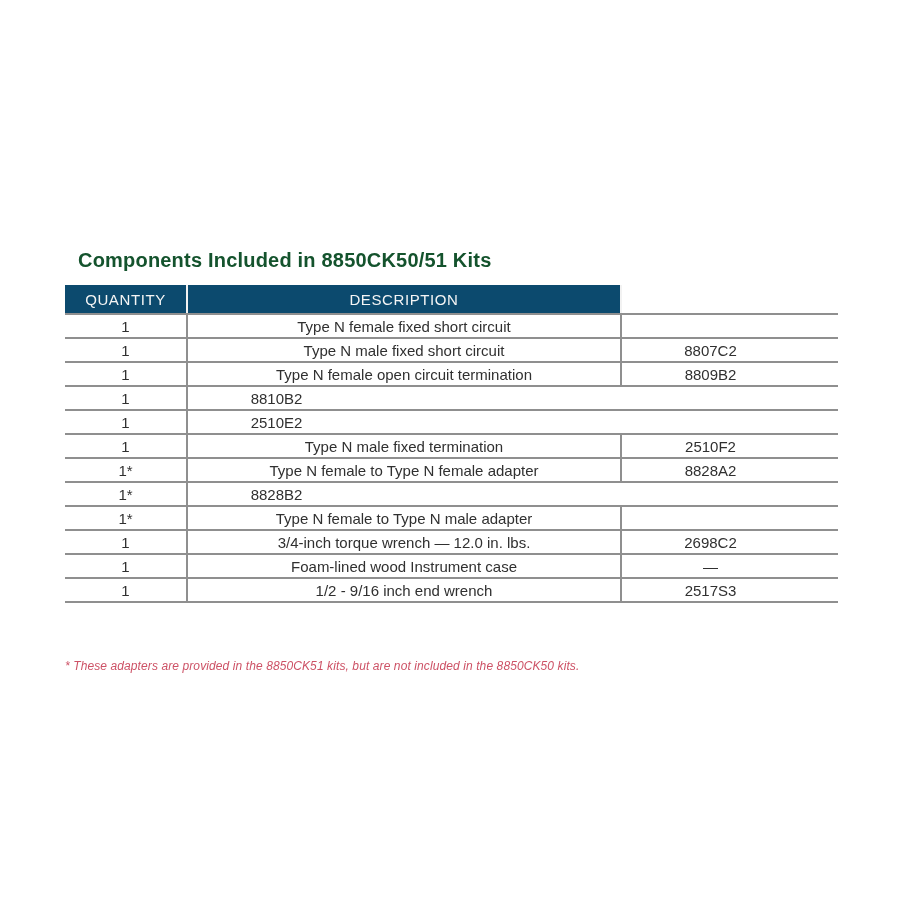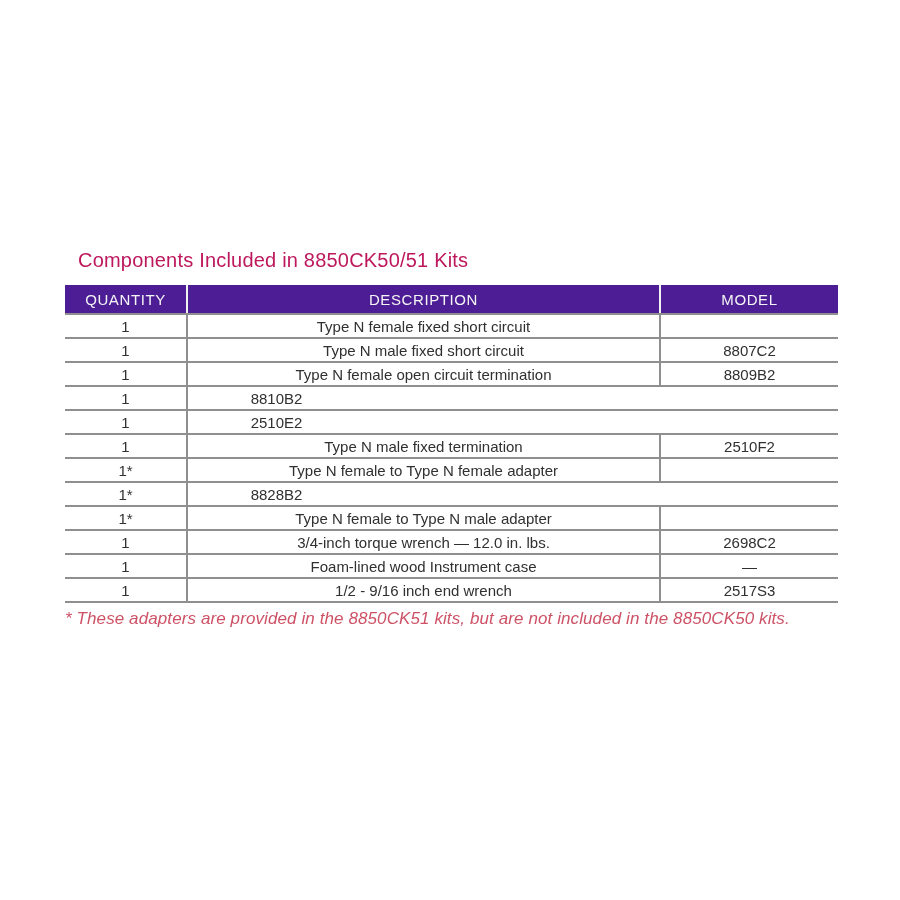--- a/index.html
+++ b/index.html
@@ -12,49 +12,49 @@
     height: 900px;
     position: relative;
     font-family: "Liberation Sans", sans-serif;
     overflow: hidden;
   }
   .title {
     position: absolute;
     left: 78px;
     top: 249px;
     font-size: 20px;
-    font-weight: normal;
-    color: #be185d;
+    font-weight: bold;
+    color: #14532d;
     letter-spacing: 0.2px;
     white-space: nowrap;
   }
   .components-table {
     position: absolute;
     left: 65px;
     top: 285px;
     width: 773px;
   }
   .thead {
     display: flex;
     height: 30px;
     box-sizing: border-box;
     border-bottom: 2px solid #8f8f8f;
   }
   .th {
-    background: #4c1d95;
+    background: #0c4a6e;
     color: #f5f5f5;
     font-size: 15px;
     letter-spacing: 0.6px;
     display: flex;
     align-items: center;
     justify-content: center;
     box-sizing: border-box;
   }
   .col-q { width: 123px; }
-  .col-d { width: 473px; }
+  .col-d { width: 434px; }
   .col-m { width: 177px; }
   .th.col-q, .th.col-d { border-right: 2px solid #f2f2f2; }
   .tr {
     display: flex;
     height: 24px;
     box-sizing: border-box;
     border-bottom: 2px solid #8f8f8f;
   }
   .td {
     display: flex;
@@ -63,38 +63,37 @@
     font-size: 15px;
     color: #303030;
     box-sizing: border-box;
     white-space: nowrap;
     overflow: hidden;
   }
   .td.col-q, .td.col-d { border-right: 2px solid #8f8f8f; }
   .footnote {
     position: absolute;
     left: 65px;
-    top: 609px;
-    font-size: 17px;
+    top: 659px;
+    font-size: 12px;
     font-style: italic;
     color: #cd5266;
     letter-spacing: 0.1px;
     white-space: nowrap;
   }
 </style>
 </head>
 <body>
 
 <div class="title">Components Included in 8850CK50/51 Kits</div>
 
 <div class="components-table">
   <div class="thead">
     <div class="th col-q">QUANTITY</div>
     <div class="th col-d">DESCRIPTION</div>
-    <div class="th col-m">MODEL</div>
   </div>
   <div class="tbody">
     <div class="tr">
       <div class="td col-q">1</div>
       <div class="td col-d">Type N female fixed short circuit</div>
     </div>
     <div class="tr">
       <div class="td col-q">1</div>
       <div class="td col-d">Type N male fixed short circuit</div>
       <div class="td col-m">8807C2</div>
@@ -113,20 +112,21 @@
       <div class="td col-m">2510E2</div>
     </div>
     <div class="tr">
       <div class="td col-q">1</div>
       <div class="td col-d">Type N male fixed termination</div>
       <div class="td col-m">2510F2</div>
     </div>
     <div class="tr">
       <div class="td col-q">1*</div>
       <div class="td col-d">Type N female to Type N female adapter</div>
+      <div class="td col-m">8828A2</div>
     </div>
     <div class="tr">
       <div class="td col-q">1*</div>
       <div class="td col-m">8828B2</div>
     </div>
     <div class="tr">
       <div class="td col-q">1*</div>
       <div class="td col-d">Type N female to Type N male adapter</div>
     </div>
     <div class="tr">

